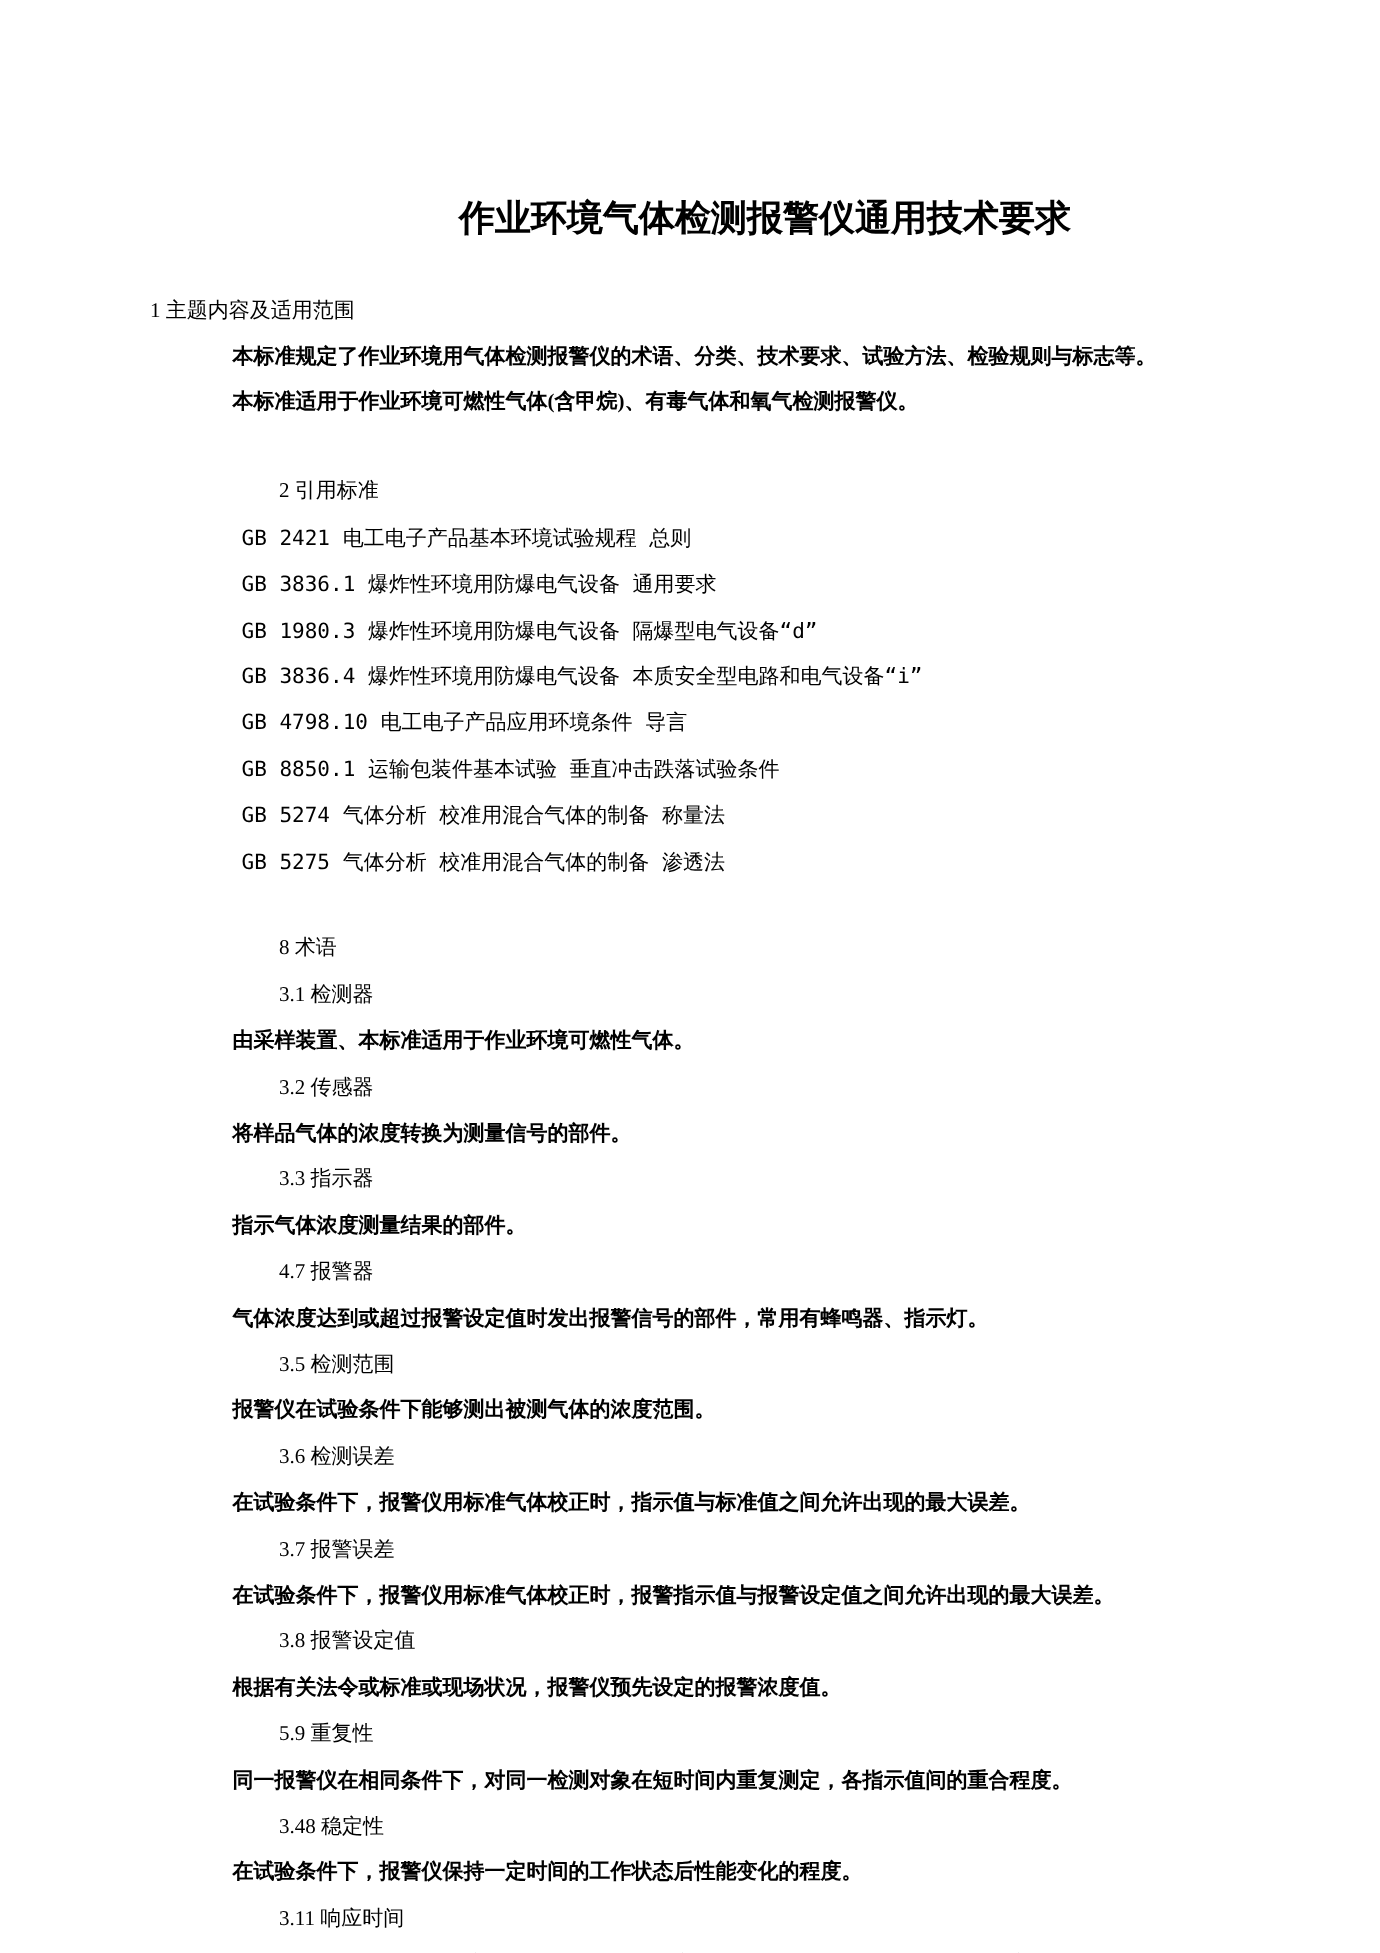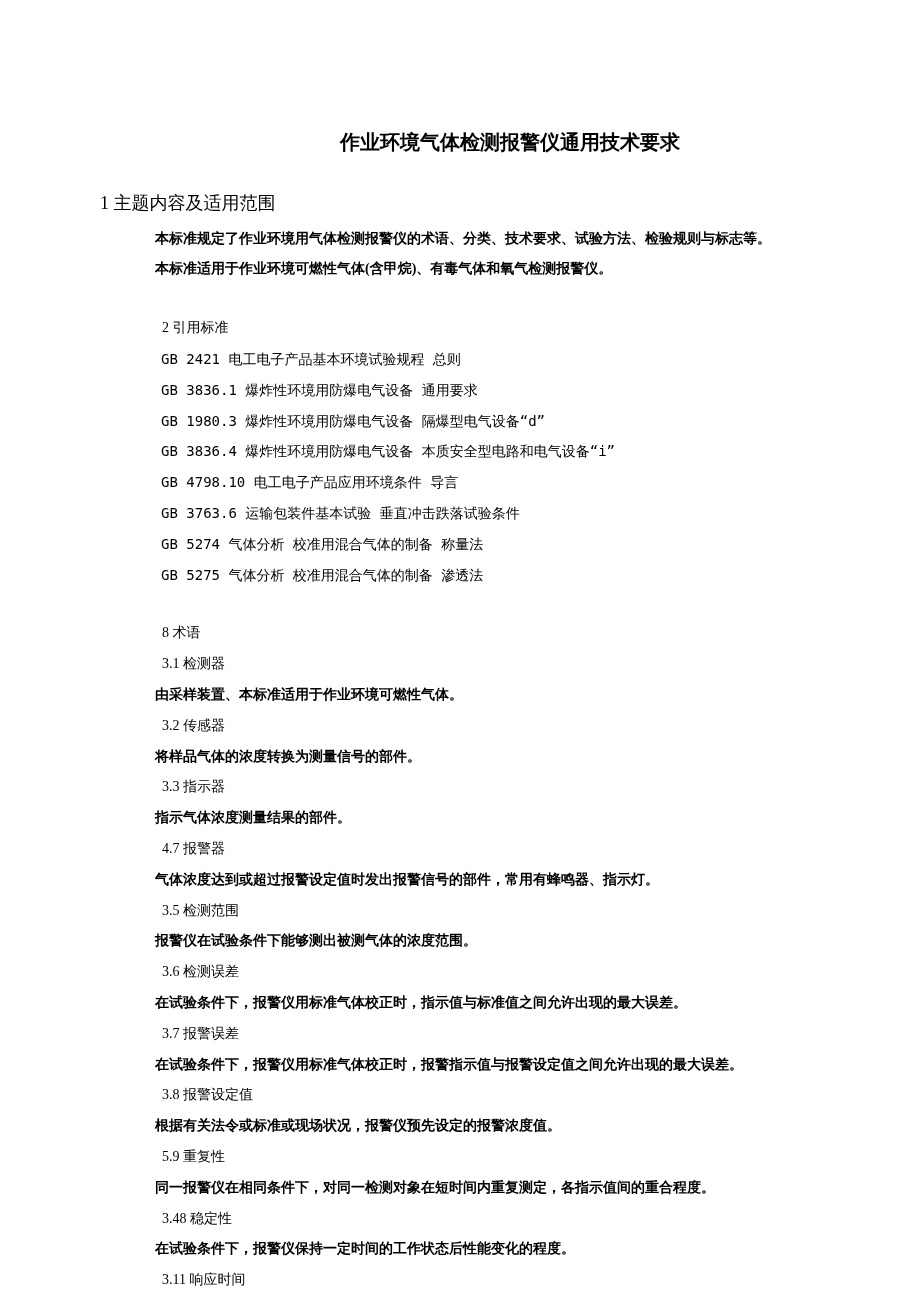--- a/index.html
+++ b/index.html
@@ -11,40 +11,40 @@
       font-family: "SimSun", "宋体", serif;
       background: #fff;
       width: 920px;
       padding: 120px 100px 60px 100px;
       font-size: 14px;
       line-height: 2.2;
       color: #000;
     }
     .title {
       font-family: "SimSun", "宋体", serif;
-      font-size: 20px;
+      font-size: 24px;
       font-weight: bold;
       text-align: center;
       margin-bottom: 20px;
       margin-left: 100px;
     }
     .section-heading-1 {
-      font-size: 18px;
+      font-size: 14px;
     }
     .para {
       margin-left: 55px;
       text-align: justify;
       font-weight: bold;
     }
     .ref-line {
       margin-left: 61px;
       font-family: "SimSun", monospace;
     }
     .sub-heading {
-      margin-left: 62px;
+      margin-left: 86px;
     }
     .spacer {
       height: 28px;
     }
   </style>
 </head>
 <body>
 
 <h1 class="title">作业环境气体检测报警仪通用技术要求</h1>
 
@@ -53,21 +53,21 @@
 <div class="para">本标准适用于作业环境可燃性气体(含甲烷)、有毒气体和氧气检测报警仪。</div>
 
 <div class="spacer"></div>
 
 <div class="sub-heading">2  引用标准</div>
 <div class="ref-line">GB 2421  电工电子产品基本环境试验规程  总则</div>
 <div class="ref-line">GB 3836.1  爆炸性环境用防爆电气设备  通用要求</div>
 <div class="ref-line">GB 1980.3  爆炸性环境用防爆电气设备  隔爆型电气设备“d”</div>
 <div class="ref-line">GB 3836.4  爆炸性环境用防爆电气设备  本质安全型电路和电气设备“i”</div>
 <div class="ref-line">GB 4798.10  电工电子产品应用环境条件  导言</div>
-<div class="ref-line">GB 3763.6  运输包装件基本试验  垂直冲击跌落试验条件</div>
+<div class="ref-line">GB 8850.1  运输包装件基本试验  垂直冲击跌落试验条件</div>
 <div class="ref-line">GB 5274  气体分析  校准用混合气体的制备  称量法</div>
 <div class="ref-line">GB 5275  气体分析  校准用混合气体的制备  渗透法</div>
 
 <div class="spacer"></div>
 
 <div class="sub-heading">8  术语</div>
 
 <div class="sub-heading">3.1  检测器</div>
 <div class="para">由采样装置、本标准适用于作业环境可燃性气体。</div>
 

